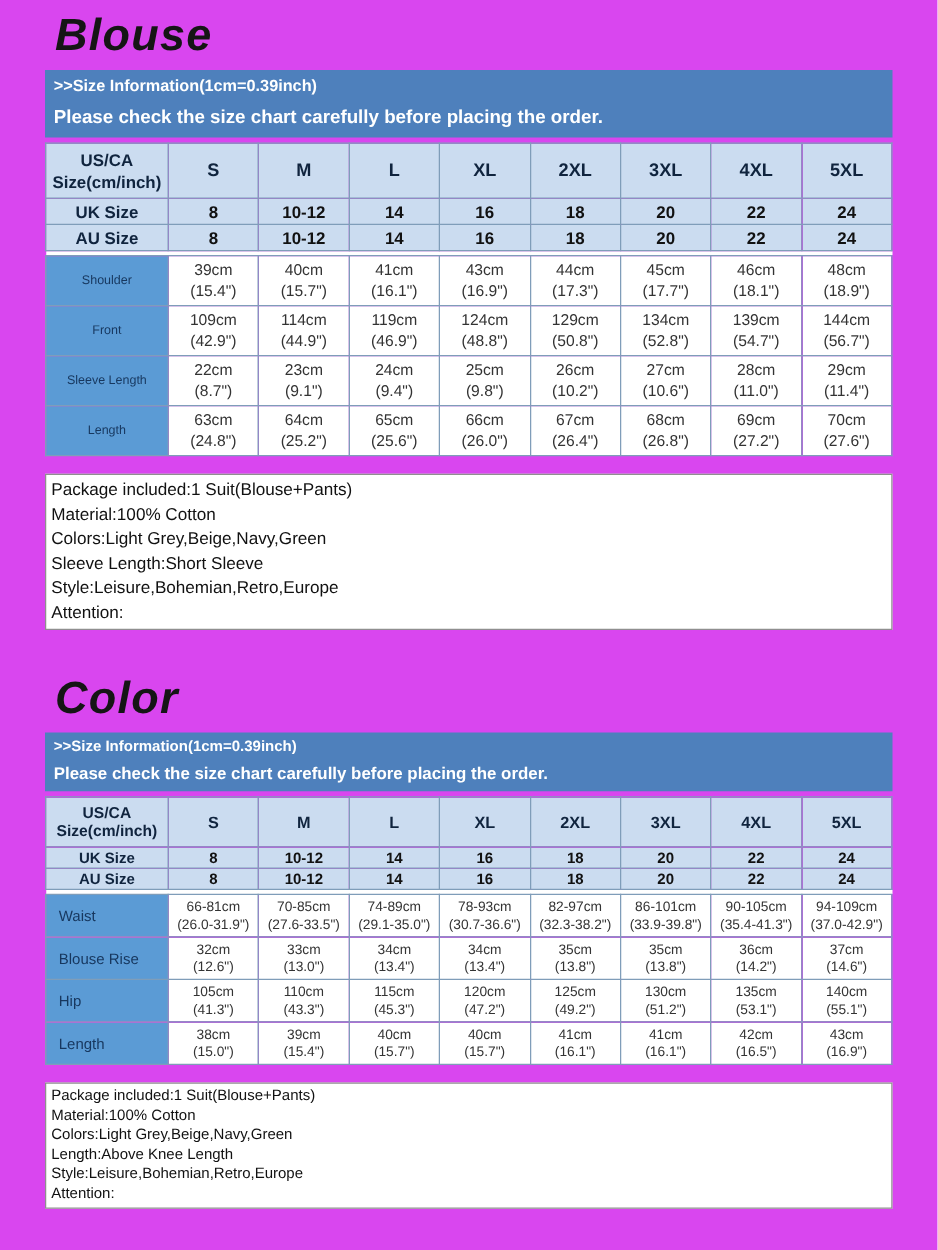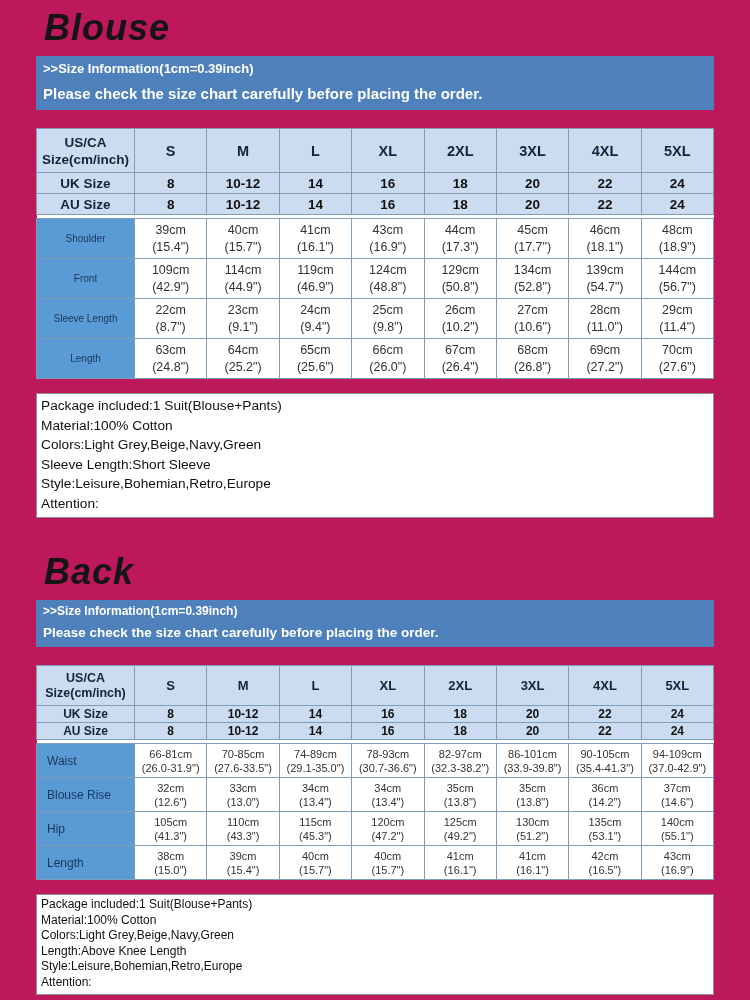--- a/index.html
+++ b/index.html
@@ -1,30 +1,30 @@
 <!DOCTYPE html>
 <html><head>
 <meta charset="utf-8">
 <style>
   html,body{margin:0;padding:0;background:#ffffff;}
   body{width:750px;height:1000px;font-family:"Liberation Sans",sans-serif;-webkit-font-smoothing:antialiased;}
-  .page{position:relative;width:750px;height:1000px;overflow:hidden;background:#be185d;}
+  .page{position:relative;width:750px;height:1000px;overflow:hidden;background:#d946ef;}
   .content{position:absolute;left:36px;top:0;width:678px;}
 
   .section-title{font-style:italic;font-weight:bold;font-size:36px;color:#151515;letter-spacing:1px;padding:6px 0 6px 8px;line-height:44px;}
   .pants-block .section-title{margin-top:26px;}
 
   .banner{background:#4e80bc;color:#ffffff;padding:5px 7px 8px 7px;}
   .banner .b1{font-size:13px;font-weight:bold;}
   .banner .b2{font-size:15px;font-weight:bold;margin-top:9px;}
   .pants-block .banner{padding:4px 7px 7px 7px;}
   .pants-block .banner .b1{font-size:12px;}
   .pants-block .banner .b2{font-size:13.5px;margin-top:7px;}
 
-  table.size-table{border-collapse:collapse;width:100%;margin-top:18px;table-layout:fixed;}
+  table.size-table{border-collapse:collapse;width:100%;margin-top:4px;table-layout:fixed;}
   .size-table th,.size-table td{border:1px solid #7f9db9;text-align:center;padding:0;vertical-align:middle;overflow:hidden;}
   .size-table th.corner{width:97px;}
 
   .size-table tr.hdr th{background:#cbdcf0;color:#10243e;font-weight:bold;}
   .tbl-blouse tr.hdr{height:44px;}
   .tbl-blouse tr.hdr th{font-size:14.5px;}
   .tbl-blouse tr.hdr th.corner{font-size:13.5px;line-height:17px;}
 
   .size-table tr.intl th{background:#cbdcf0;color:#10243e;font-weight:bold;}
   .size-table tr.intl td{background:#cbdcf0;color:#111111;font-weight:bold;}
@@ -152,21 +152,21 @@
         <div>Package included:1 Suit(Blouse+Pants)</div>
         <div>Material:100% Cotton</div>
         <div>Colors:Light Grey,Beige,Navy,Green</div>
         <div>Sleeve Length:Short Sleeve</div>
         <div>Style:Leisure,Bohemian,Retro,Europe</div>
         <div>Attention:</div>
       </div>
     </div>
 
     <div class="pants-block">
-      <div class="section-title">Back</div>
+      <div class="section-title">Color</div>
       <div class="banner">
         <div class="b1">&gt;&gt;Size Information(1cm=0.39inch)</div>
         <div class="b2">Please check the size chart carefully before placing the order.</div>
       </div>
       <table class="size-table tbl-pants">
         <tbody>
             <tr class="hdr">
               <th class="corner">US/CA<br>Size(cm/inch)</th>
               <th>S</th>
               <th>M</th>

